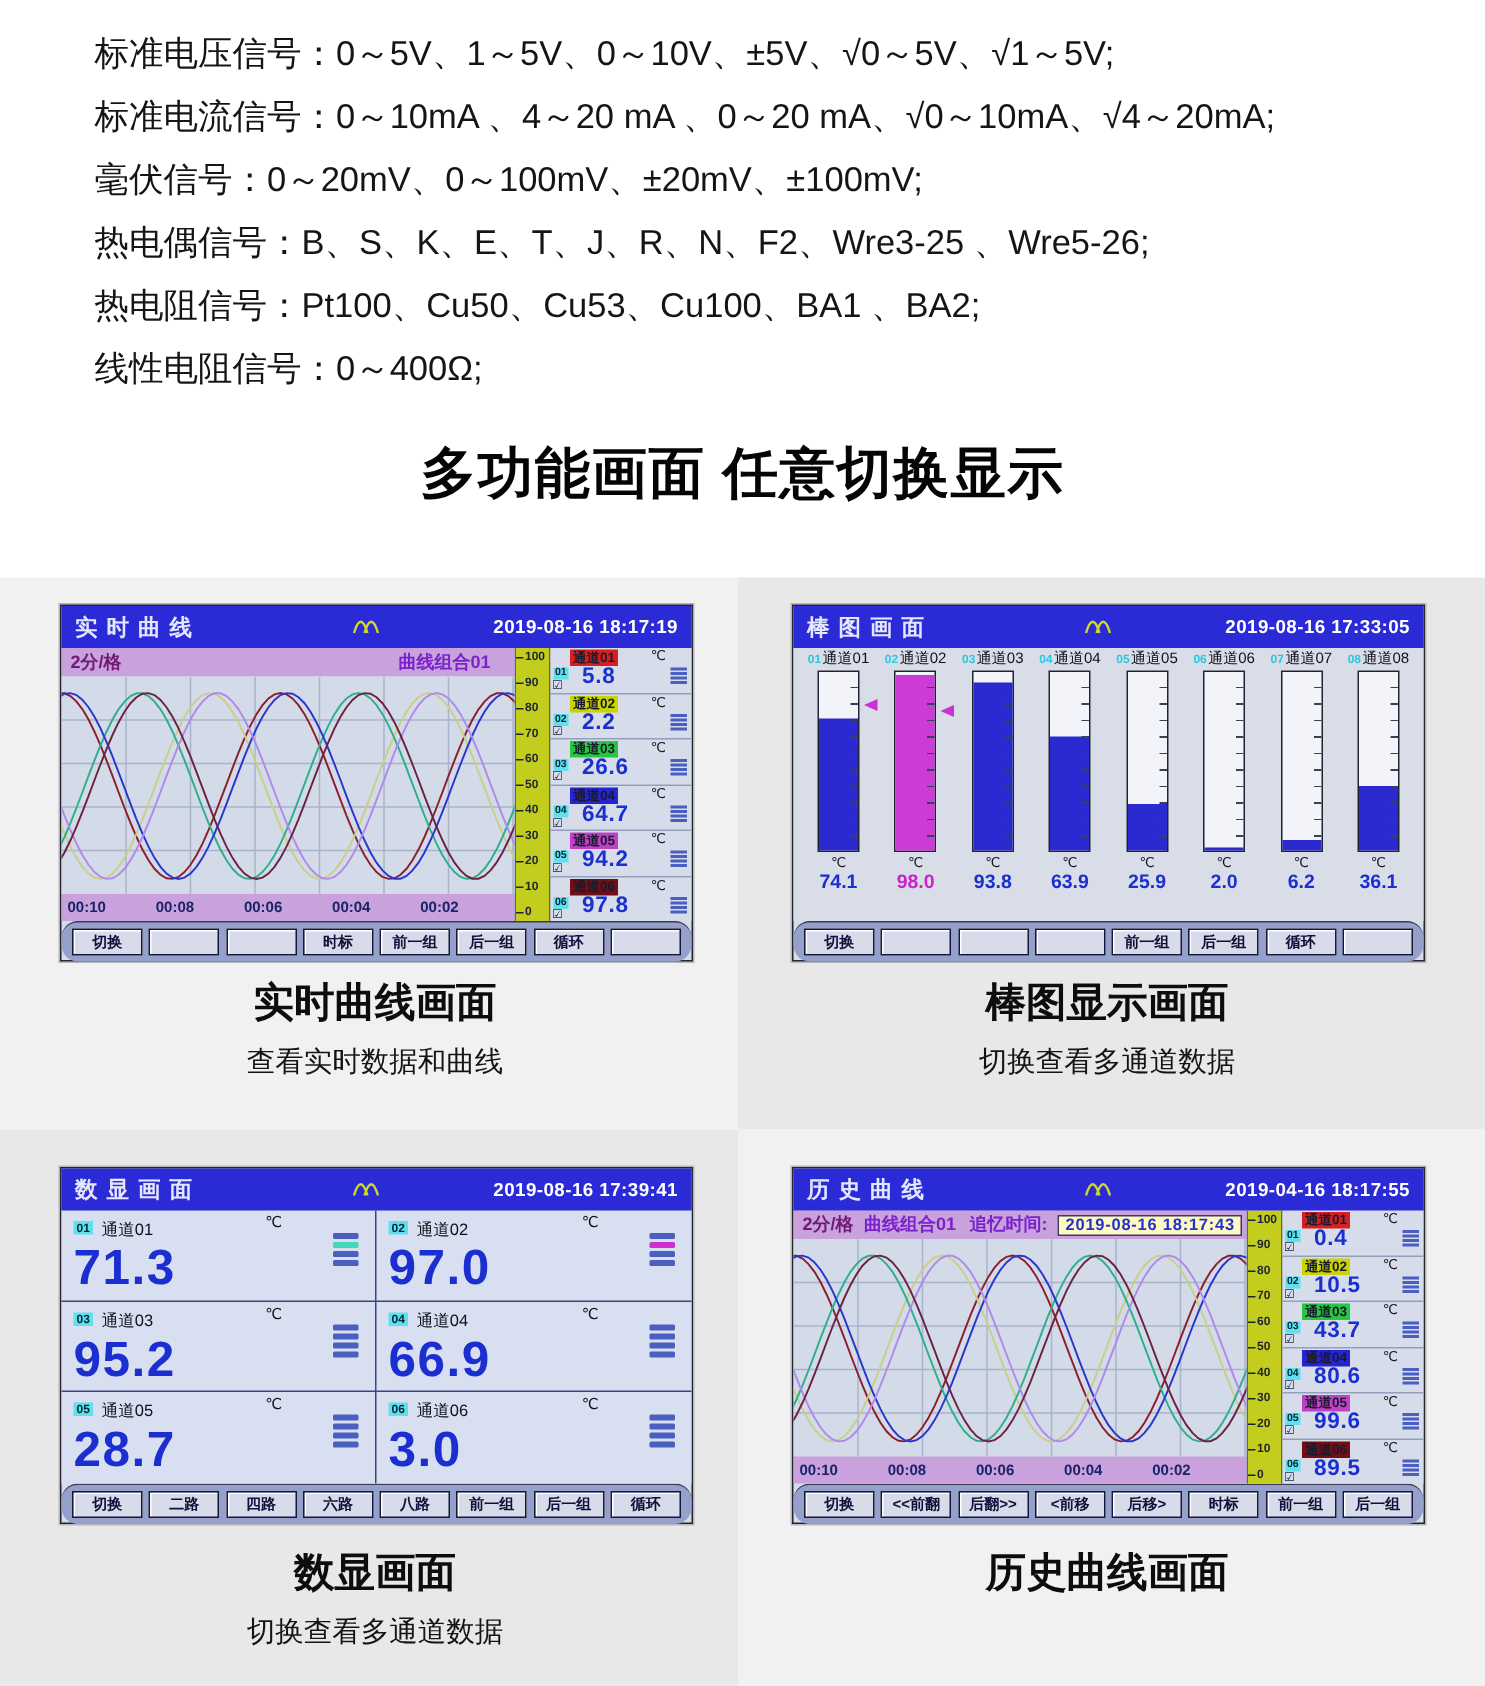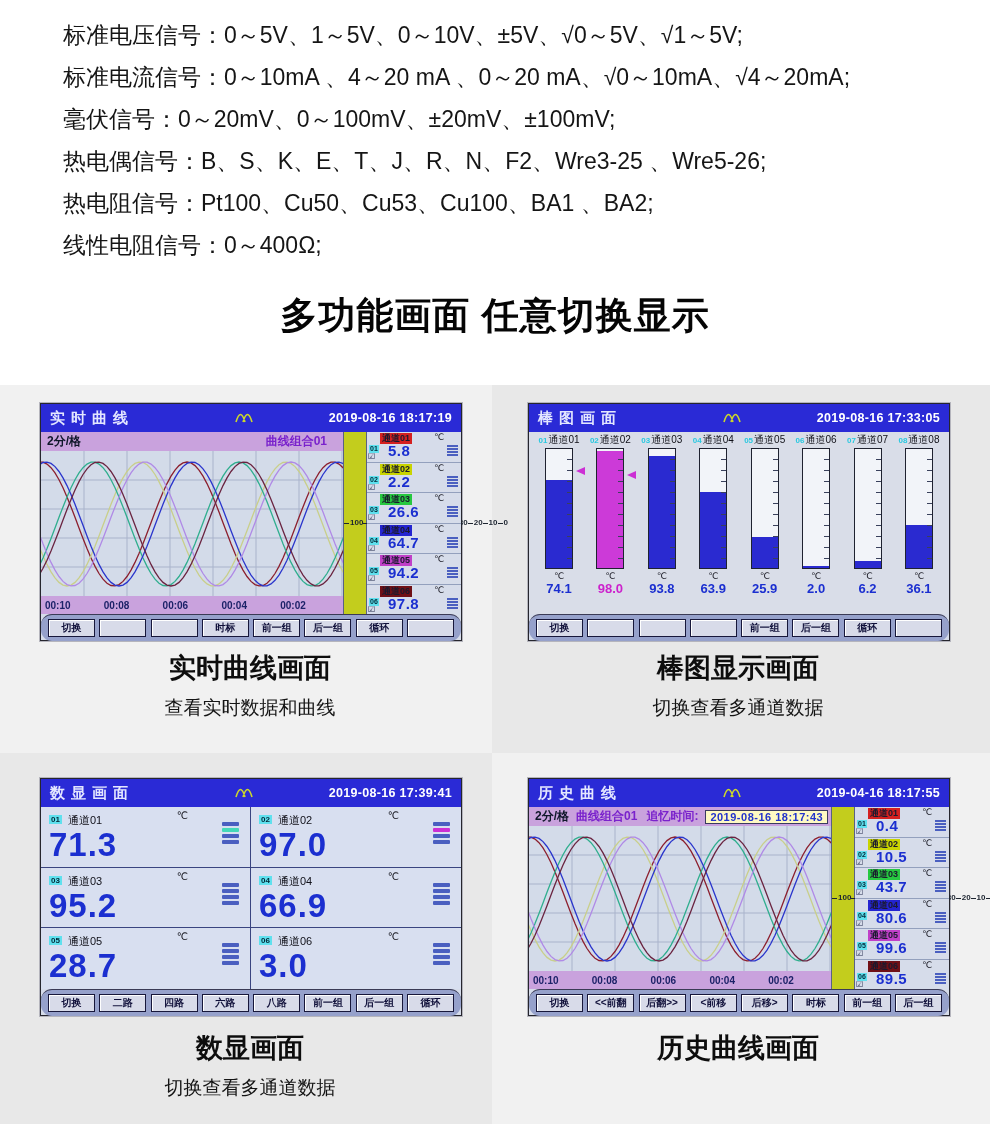--- a/index.html
+++ b/index.html
@@ -24,29 +24,29 @@
   .ttl{font-size:15px;font-weight:bold;color:#e3e6ff;letter-spacing:6px;}
   .logo{position:absolute;left:46%;top:7px;}
   .dt{margin-left:auto;font-size:12.5px;font-weight:bold;color:#ffffff;letter-spacing:.3px;}
   .btnbar{height:26px;background:#96a1cb;border-top:1px solid #3a3a55;display:flex;align-items:center;justify-content:space-between;padding:0 7px;border-radius:11px;}
   .btn{width:45px;height:16px;background:#d8dbe9;border:1px solid #17173a;box-shadow:inset 1px 1px 0 #ffffff;font-size:10px;font-weight:bold;color:#10103a;display:flex;align-items:center;justify-content:center;white-space:nowrap;overflow:hidden;}
 
   
   .mid{display:flex;height:182px;}
   .leftcol{width:302px;display:flex;flex-direction:column;border-right:1px solid #5a6282;}
   .subbar{height:19px;background:#c9a2dd;display:flex;align-items:center;font-size:12px;font-weight:bold;padding:0 6px;gap:10px;white-space:nowrap;}
-  .interval{color:#0f172a;}
+  .interval{color:#701a75;}
   .group{color:#7a22cc;}
   .rt-group{margin-left:auto;padding-right:10px;}
   .recall-l{color:#7a22cc;margin-left:2px;}
   .recall-box{background:#fef9c3;border:1px solid #3a3a60;color:#2233cc;font-size:11px;padding:0 4px;letter-spacing:.5px;}
   .chart{width:302px;height:145px;background:#d3dbe9;display:block;}
   .timebar{height:18px;background:#c9a2dd;display:flex;align-items:center;font-size:10px;font-weight:bold;color:#1c2268;padding:0 4px;}
   .timebar span{width:62px;}
-  .scalecol{width:23px;background:#c3cd1d;border-right:1px solid #5a6282;display:flex;flex-direction:row;justify-content:space-between;padding:2px 0;box-sizing:border-box;}
+  .scalecol{width:23px;background:#c3cd1d;border-right:1px solid #5a6282;display:flex;flex-direction:column;justify-content:space-between;padding:2px 0;box-sizing:border-box;}
   .tick{display:flex;align-items:center;font-size:8px;color:#1c2430;font-weight:bold;line-height:8px;}
   .tick i{display:inline-block;width:5px;height:1px;background:#1c2430;margin-right:1px;}
   .chcol{flex:1;display:flex;flex-direction:column;background:#d6dcea;}
   .chrow{flex:1;position:relative;border-bottom:1px solid #93a0bd;}
   .chrow:last-child{border-bottom:none;}
   .chip{position:absolute;left:13px;top:1px;font-size:9px;font-weight:bold;color:#1a1a2e;padding:0 2px;line-height:11px;}
   .chunit{position:absolute;right:17px;top:0;font-size:9px;color:#15151f;}
   .chnum{position:absolute;left:2px;top:13px;font-size:7px;font-weight:bold;background:#5fe0ee;color:#002838;padding:0 1px;line-height:8px;}
   .chk{position:absolute;left:1px;top:20px;font-size:8px;color:#20284a;line-height:9px;}
   .chval{position:absolute;left:21px;top:10px;font-size:15px;font-weight:bold;color:#1b2fd0;letter-spacing:.5px;}

